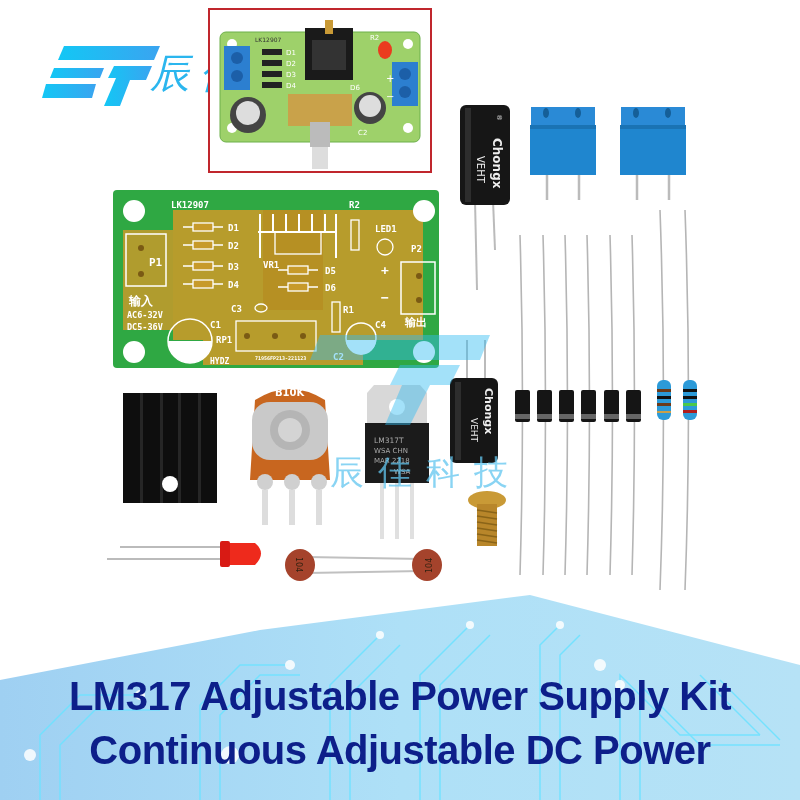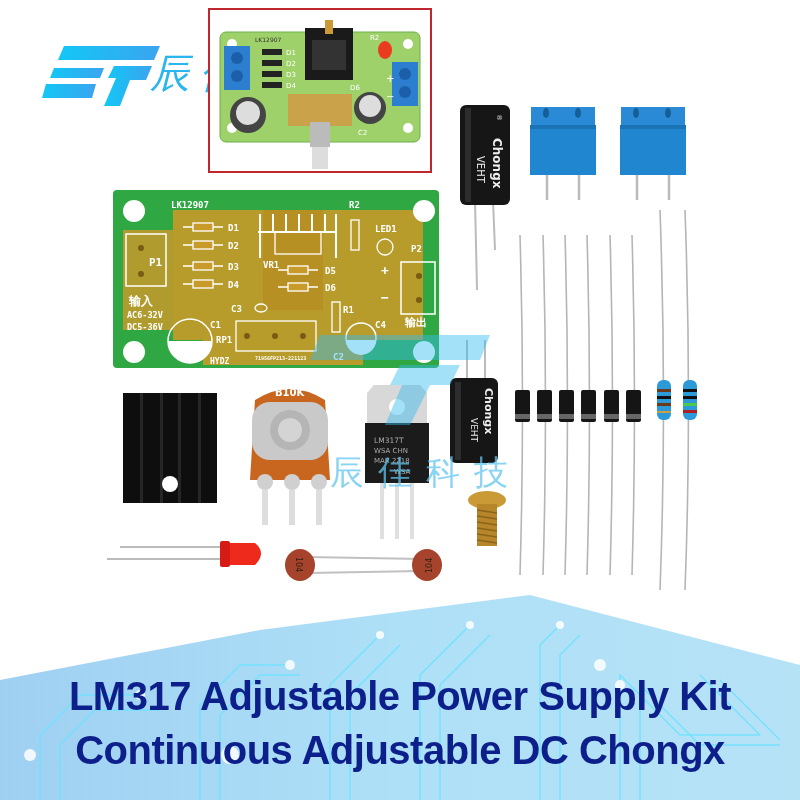--- a/index.html
+++ b/index.html
@@ -358,14 +358,14 @@
         <circle cx="380" cy="50" r="4"></circle>
       <circle cx="470" cy="40" r="4"></circle>
         <circle cx="560" cy="40" r="4"></circle>
         <circle cx="600" cy="80" r="6"></circle>
       <circle cx="620" cy="100" r="5"></circle>
         <circle cx="230" cy="170" r="9"></circle>
         <circle cx="30" cy="170" r="6"></circle>
     </g>
   </svg>
   <div class="banner-title t1">LM317 Adjustable Power Supply Kit</div>
-  <div class="banner-title t2">Continuous Adjustable DC Chongx</div>
+  <div class="banner-title t2">Continuous Adjustable DC Power</div>
 </div>
 
 </body></html>

